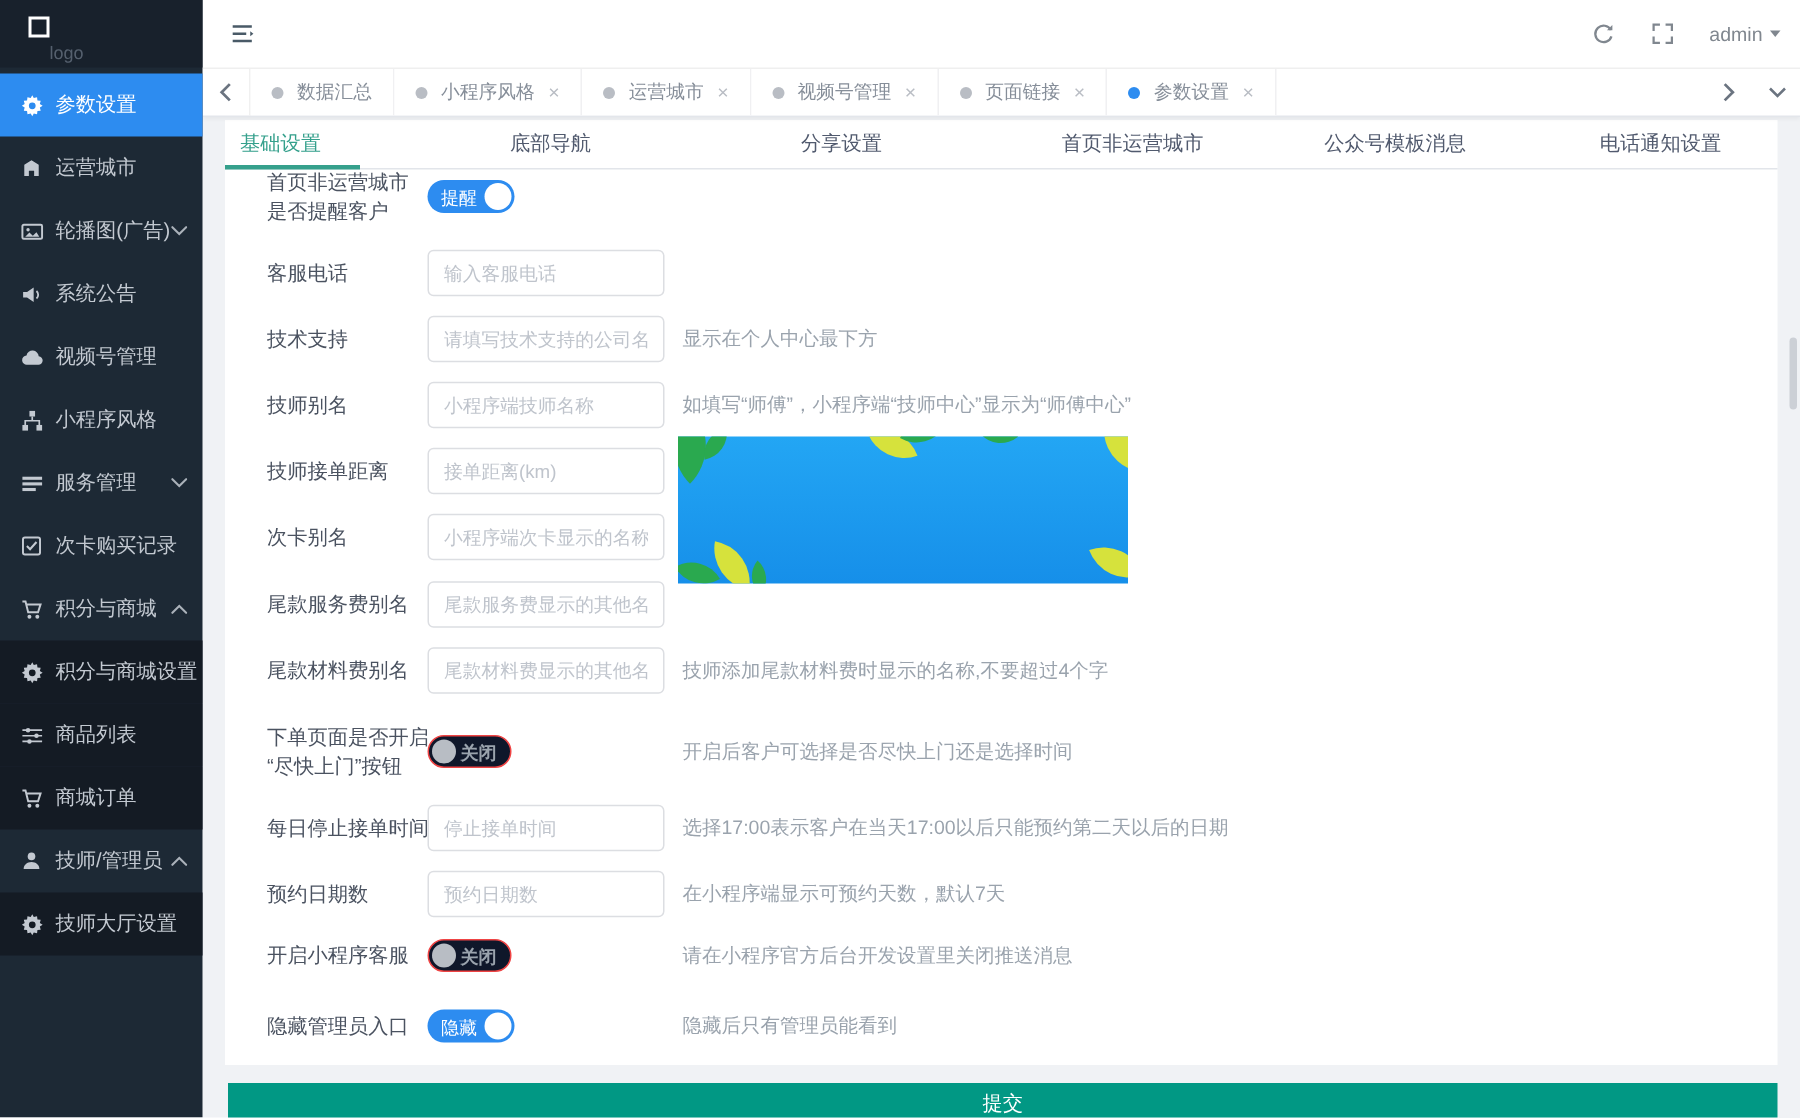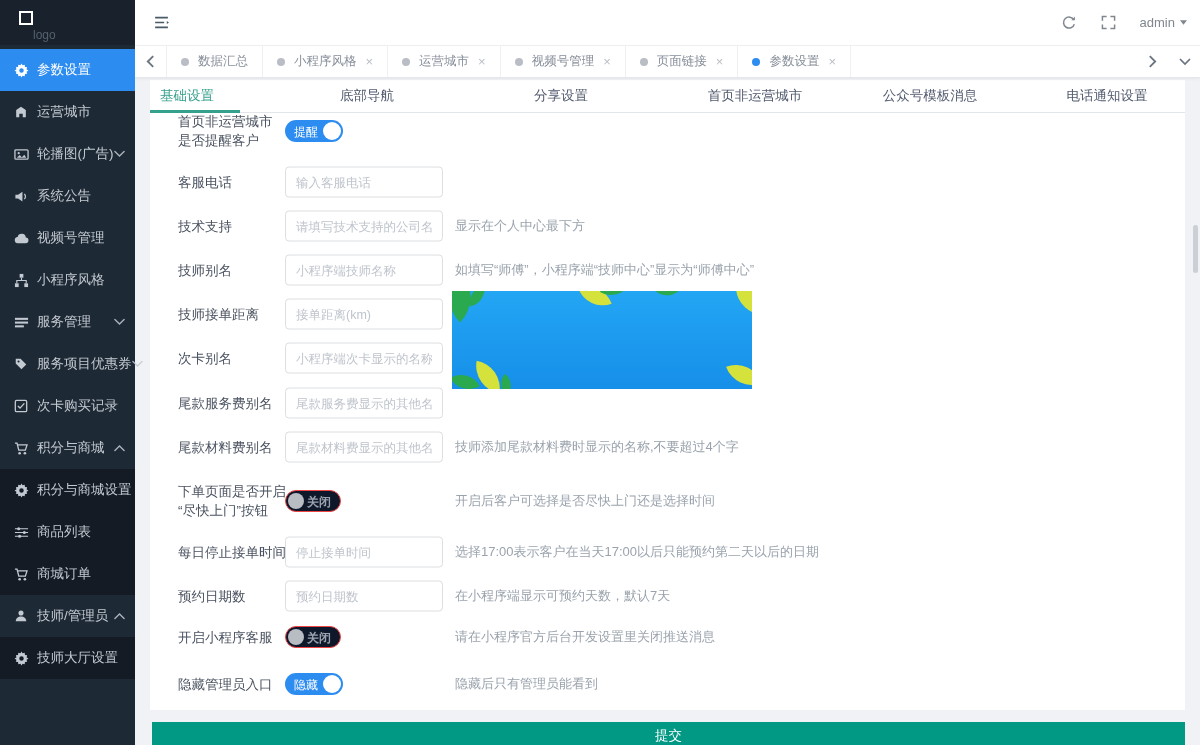--- a/index.html
+++ b/index.html
@@ -147,33 +147,20 @@
       </div>
       <div class="menu-item">
         <span class="mi-icon">
           <svg width="15" height="15" viewBox="0 0 16 16">
             <rect x="1" y="3" width="14" height="2.2" fill="currentColor"></rect>
             <rect x="1" y="7" width="14" height="2.2" fill="currentColor"></rect>
             <rect x="1" y="11" width="9.5" height="2.2" fill="currentColor"></rect>
           </svg>
         </span>
         <span class="mi-label">服务管理</span>
-        <span class="mi-chevron">
-          <svg width="11" height="8" viewBox="0 0 12 8">
-            <path d="M1 1.2l5 5 5-5" fill="none" stroke="currentColor" stroke-width="1.5" stroke-linecap="round"></path>
-          </svg>
-        </span>
-      </div>
-      <div class="menu-item">
-        <span class="mi-icon">
-          <svg width="14" height="14" viewBox="0 0 16 16">
-            <path fill="currentColor" fill-rule="evenodd" d="M2 2h5.5l6.5 6.5L8.5 14 2 7.5V2zm3.2 4.4a1.2 1.2 0 1 0 0-2.4 1.2 1.2 0 0 0 0 2.4z"></path>
-          </svg>
-        </span>
-        <span class="mi-label">服务项目优惠券</span>
         <span class="mi-chevron">
           <svg width="11" height="8" viewBox="0 0 12 8">
             <path d="M1 1.2l5 5 5-5" fill="none" stroke="currentColor" stroke-width="1.5" stroke-linecap="round"></path>
           </svg>
         </span>
       </div>
       <div class="menu-item">
         <span class="mi-icon">
           <svg width="14" height="14" viewBox="0 0 16 16">
             <rect x="1.5" y="1.5" width="13" height="13" rx="1.5" fill="none" stroke="currentColor" stroke-width="1.5"></rect>

